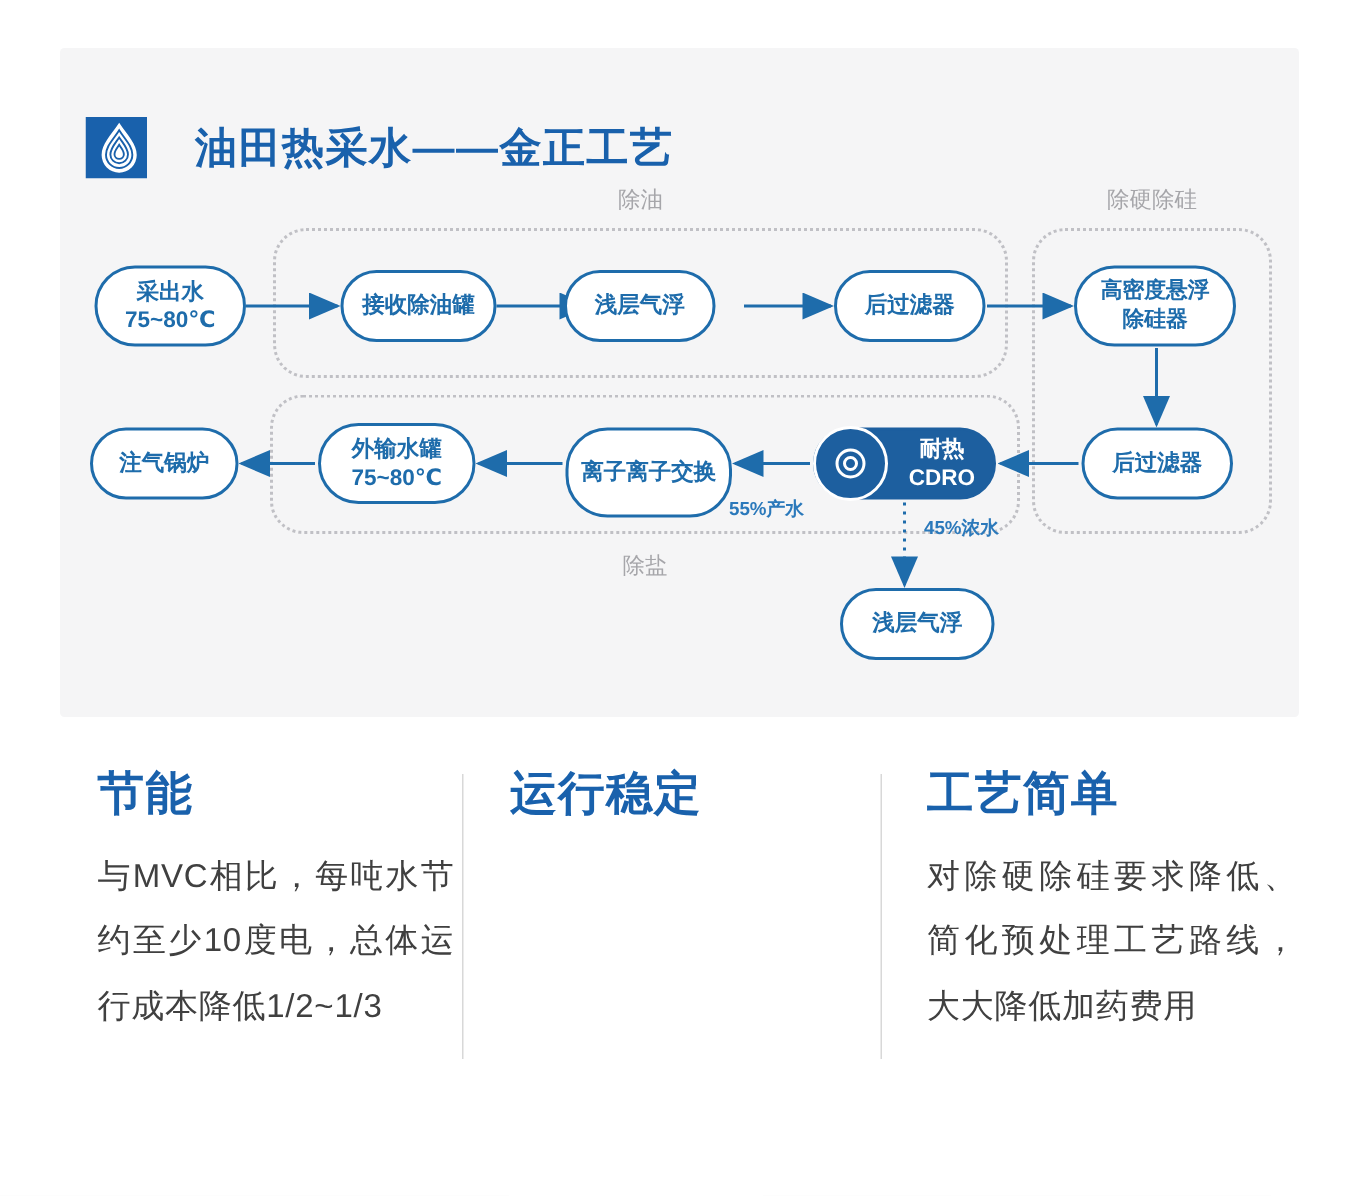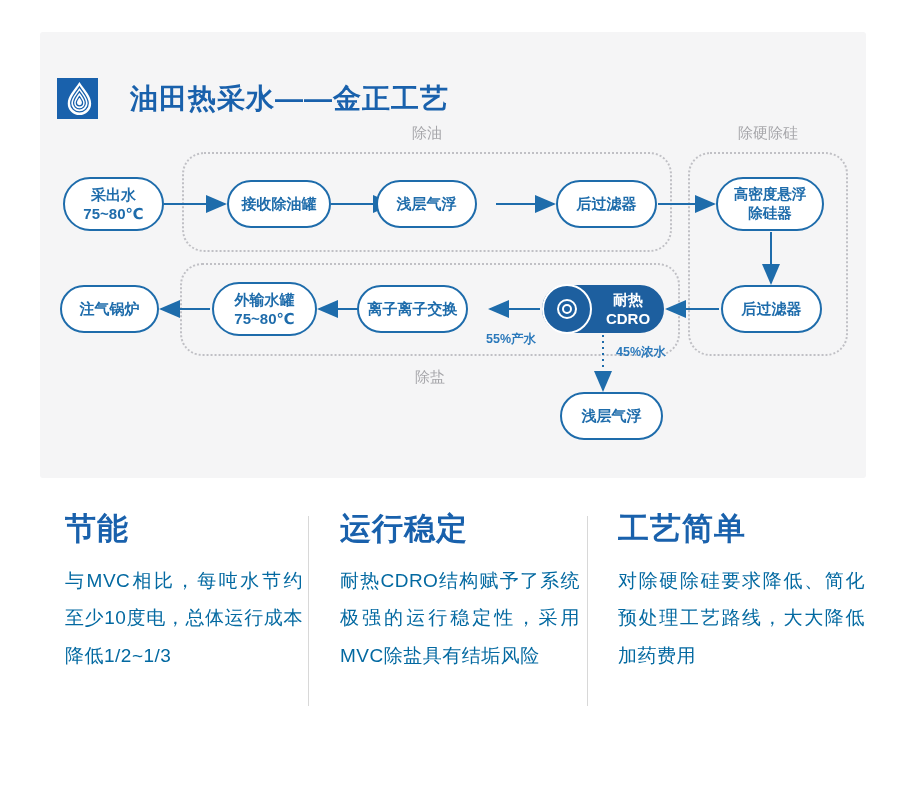--- a/index.html
+++ b/index.html
@@ -33,21 +33,21 @@
   .node { position:absolute; border:2px solid #1e6cab; background:#ffffff; border-radius:28px;
     color:#1e6cab; font-weight:bold; font-size:15px; line-height:1.3;
     display:flex; align-items:center; justify-content:center; text-align:center;
     white-space:pre-line; }
   .n0  { left:63px;  top:177px; width:101px; height:54px; }
   .n1  { left:227px; top:180px; width:104px; height:48px; }
   .n2  { left:376px; top:180px; width:101px; height:48px; }
   .n3  { left:556px; top:180px; width:101px; height:48px; }
   .n4  { left:716px; top:177px; width:108px; height:54px; font-size:14.5px; }
   .n5  { left:721px; top:285px; width:101px; height:48px; }
-  .n7  { left:357px; top:285px; width:111px; height:48px; }
+  .n7  { left:377px; top:285px; width:111px; height:60px; }
   .n8  { left:212px; top:282px; width:105px; height:54px; }
   .n9  { left:60px;  top:285px; width:99px;  height:48px; }
   .n10 { left:560px; top:392px; width:103px; height:48px; }
   .n6  { left:542px; top:285px; width:122px; height:48px;
     background:#1d5f9f; border-color:#1d5f9f; color:#ffffff; padding-left:50px; }
   .cdro-circle { position:absolute; left:-2px; top:50%; transform:translateY(-50%);
     width:50px; height:50px; border-radius:50%; background:#1d5f9f; border:2.5px solid #ffffff;
     display:flex; align-items:center; justify-content:center; }
   .cring { width:20px; height:20px; border:2px solid #ffffff; border-radius:50%;
     display:flex; align-items:center; justify-content:center; }
@@ -57,21 +57,21 @@
   .flabel { position:absolute; color:#2b79bb; font-size:12.5px; font-weight:600; }
   .fl-produced    { left:486px; top:331px; }
   .fl-concentrate { left:616px; top:344px; }
 
   
   .feat { position:absolute; top:508px; }
   .f1 { left:65px;  width:238px; }
   .f2 { left:340px; width:240px; }
   .f3 { left:618px; width:247px; }
   .feat h2 { font-size:31px; font-weight:bold; color:#1961ac; letter-spacing:1px; margin:0 0 12px 0; }
-  .feat p { font-size:19px; color:#0369a1; line-height:1.97; letter-spacing:0.5px;
+  .feat p { font-size:22px; color:#404040; line-height:1.97; letter-spacing:0.5px;
     text-align:justify; }
   .vdiv { position:absolute; top:516px; width:1px; height:190px; background:#d8d8d8; }
   .vd1 { left:308px; }
   .vd2 { left:587px; }
 </style>
 </head>
 <body>
 
 <div class="stage">
 
@@ -138,21 +138,20 @@
   <div class="flabel fl-produced">55%产水</div>
   <div class="flabel fl-concentrate">45%浓水</div>
 
   <div class="feat f1">
     <h2>节能</h2>
     <p>与MVC相比，每吨水节约至少10度电，总体运行成本降低1/2~1/3</p>
   </div>
   <div class="vdiv vd1"></div>
   <div class="feat f2">
     <h2>运行稳定</h2>
-    <p>耐热CDRO结构赋予了系统极强的运行稳定性，采用MVC除盐具有结垢风险</p>
   </div>
   <div class="vdiv vd2"></div>
   <div class="feat f3">
     <h2>工艺简单</h2>
     <p>对除硬除硅要求降低、简化预处理工艺路线，大大降低加药费用</p>
   </div>
 
 </div>
 
 </body></html>

